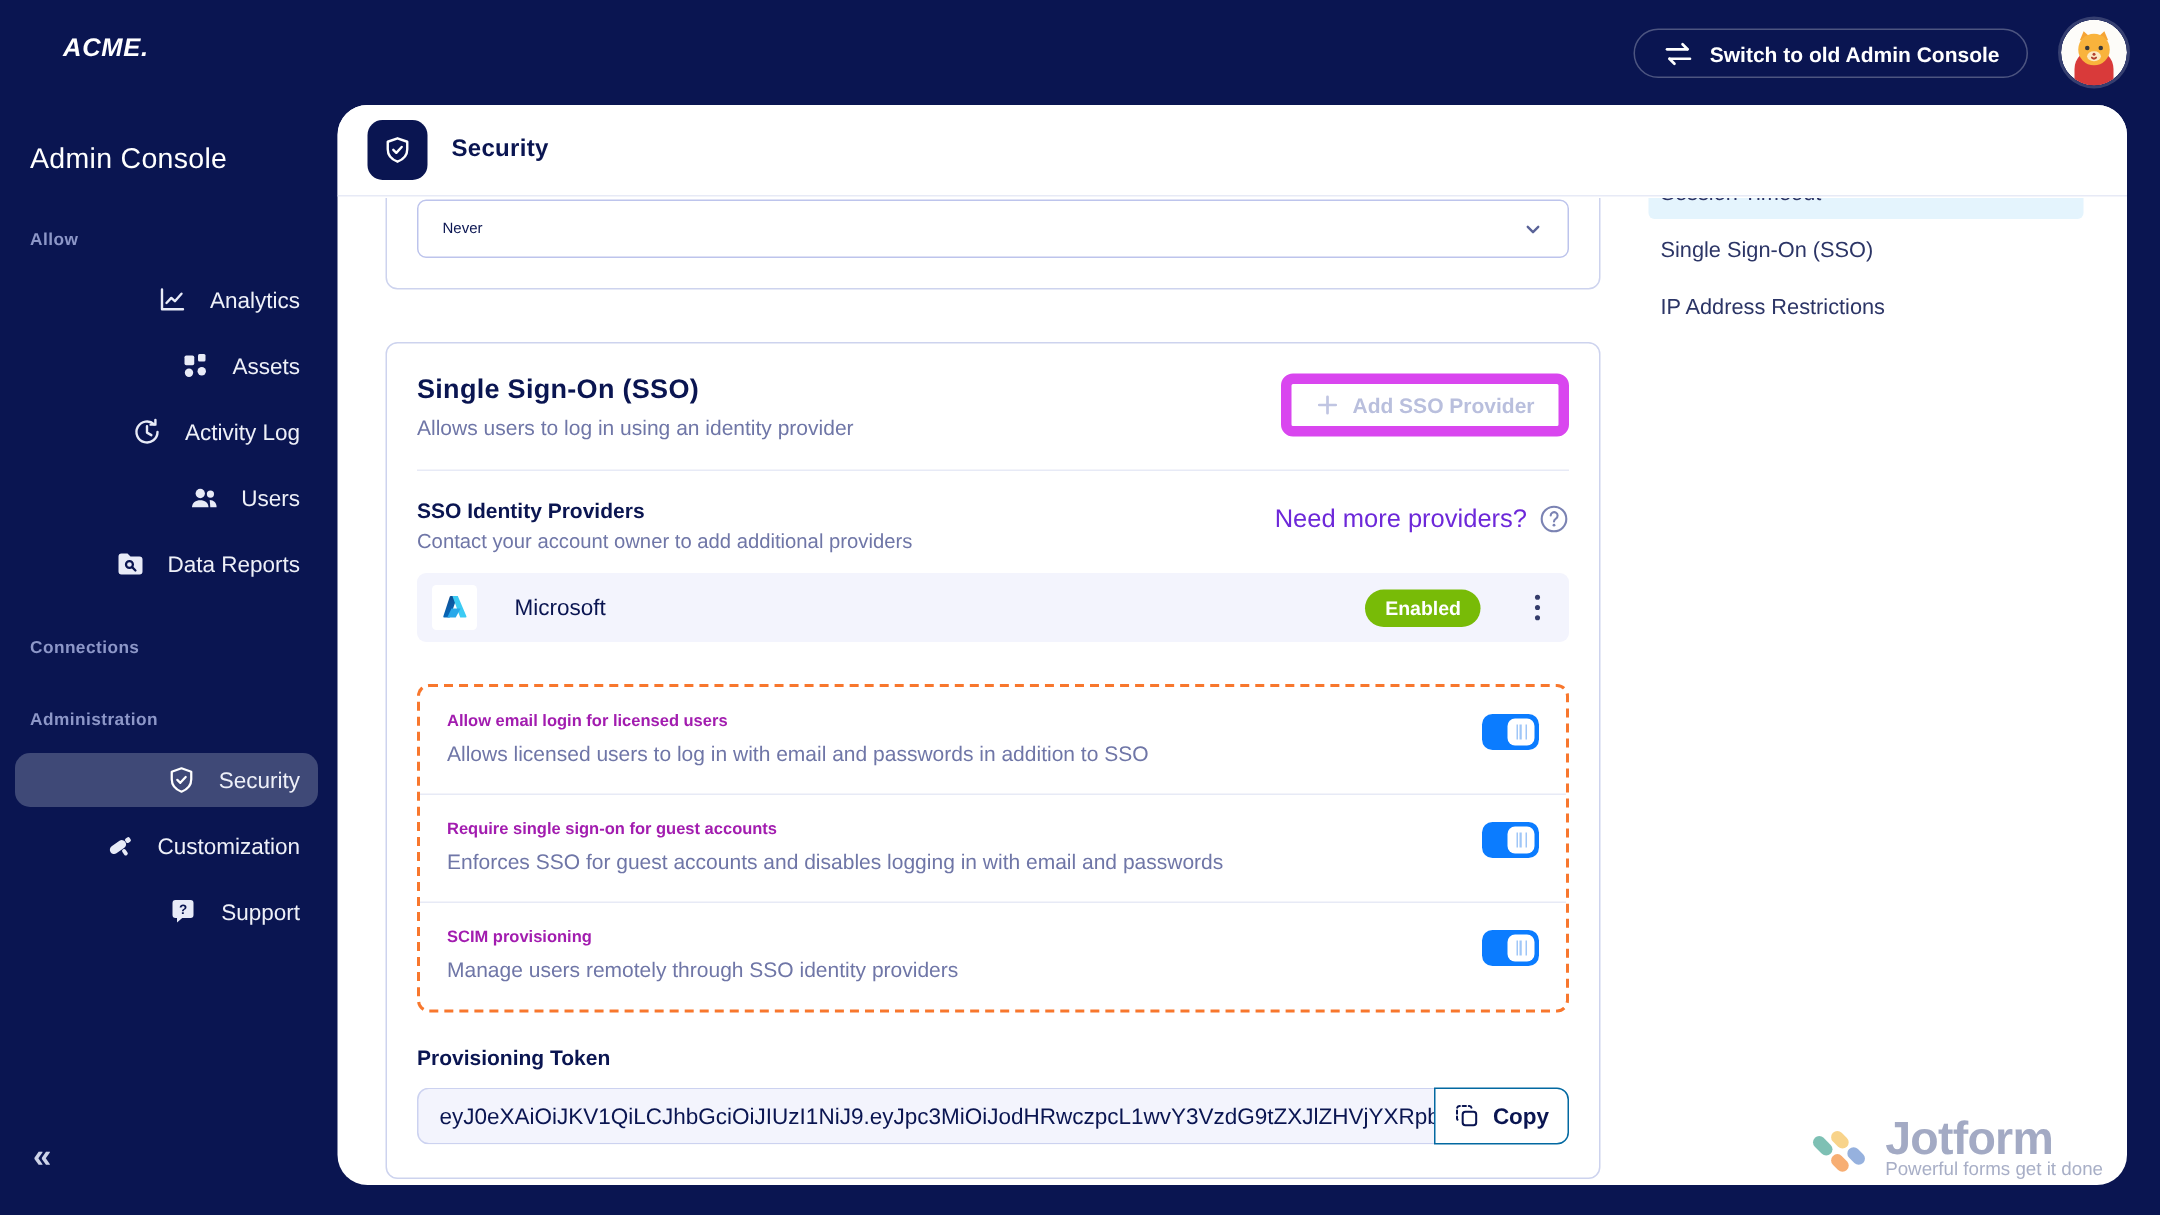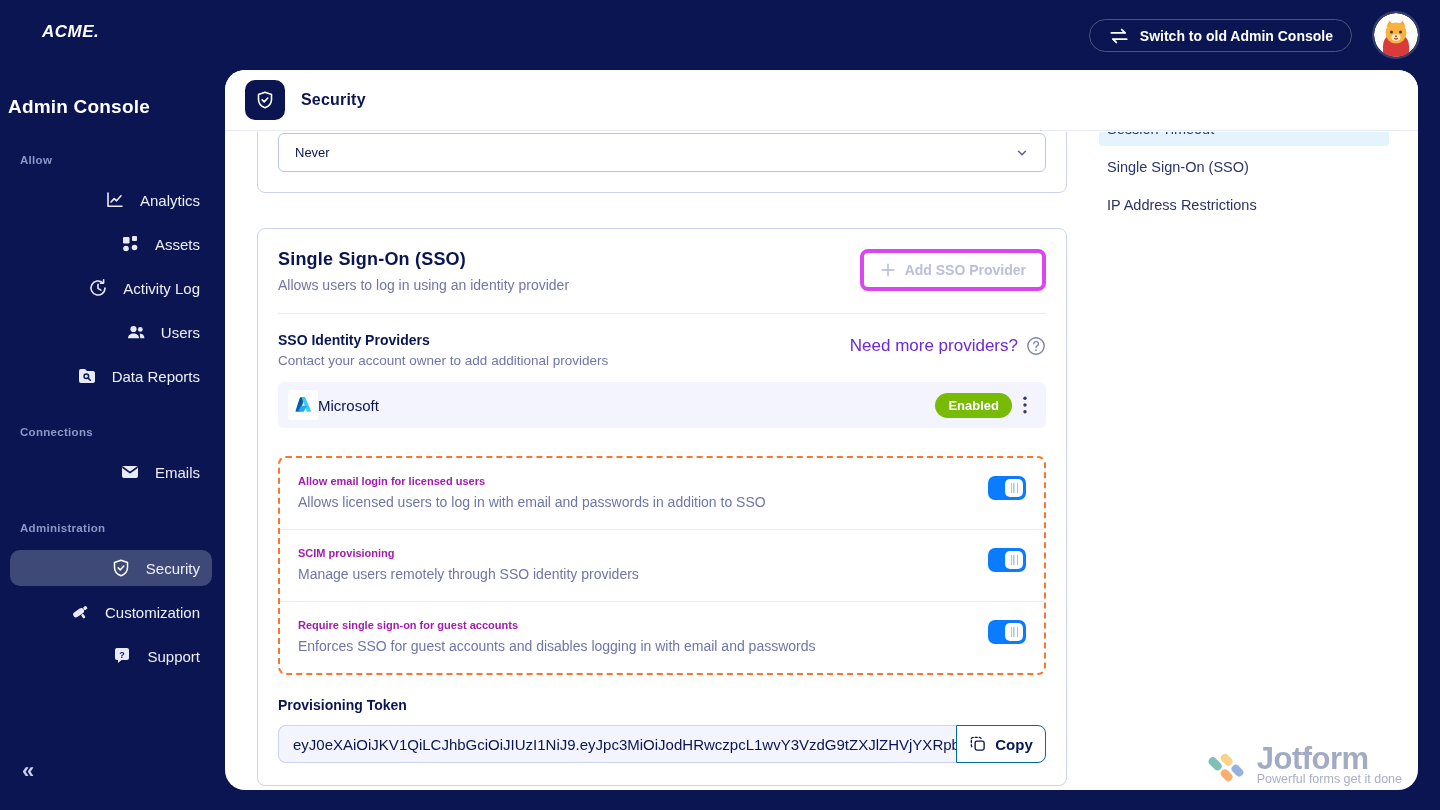--- a/index.html
+++ b/index.html
@@ -10,21 +10,21 @@
     position:relative;
     overflow:hidden;
     color:#0a1551;
   }
   
   .sidebar { position:absolute; left:0; top:0; width:225px; height:810px; }
   .brand-logo {
     position:absolute; left:20px; top:22px;
     color:#fff; font-style:italic; font-weight:800; font-size:17px; letter-spacing:.5px;margin-left:22px;
   }
-  .admin-title { position:absolute; left:8px; top:96px; color:#fff; font-size:19px; font-weight:bold; letter-spacing:.2px; }
+  .admin-title { position:absolute; left:20px; top:96px; color:#fff; font-size:19px; font-weight:normal; letter-spacing:.2px; }
   .side-nav { position:absolute; top:150px; left:10px; width:202px; }
   .section-label {
     height:20px; line-height:20px; padding-left:10px; margin-bottom:12px;
     color:#8d97c8; font-size:11.5px; font-weight:bold; letter-spacing:.3px;
   }
   .section-gap { margin-top:28px; }
   .side-item {
     display:flex; align-items:center; gap:15px;
     height:36px; padding:0 12px; margin-bottom:8px;
     border-radius:10px; cursor:pointer;
@@ -64,39 +64,39 @@
   }
   .page-title { font-size:16px; font-weight:bold; color:#0a1551; letter-spacing:.2px; }
   .card-body { position:absolute; top:62px; left:0; right:0; bottom:0; overflow:hidden; }
   .content { position:absolute; left:32px; top:0; width:810px; }
   
   .panel { border:1px solid #cdd3ee; border-radius:8px; background:#fff; }
   .session-panel { margin-top:-20px; padding:20px; }
   .select-box {
     height:39px; border:1px solid #bdc4ec; border-radius:6px;
     display:flex; align-items:center; justify-content:space-between;
-    padding:0 16px; font-size:13px; color:#0a1551; cursor:pointer; background:#fff;
+    padding:0 16px; font-size:10px; color:#0a1551; cursor:pointer; background:#fff;
   }
   
   .sso-panel { margin-top:35px; padding:20px 20px 22px; }
   .sso-head { display:flex; justify-content:space-between; align-items:flex-start; padding-bottom:20px; border-bottom:1px solid #e7eaf6; }
   .sso-title { font-size:18px; font-weight:bold; color:#0a1551; margin-bottom:7px; letter-spacing:.2px; }
   .muted { color:#6f76a7; font-size:14px; }
   .add-btn {
     height:42px; padding:0 16px; display:flex; align-items:center; gap:9px;
-    border:4px solid #d946ef; border-radius:8px; background:#fff;
+    border:7px solid #d946ef; border-radius:8px; background:#fff;
     color:#b9bfdd; font-size:14px; font-weight:bold; cursor:default;
   }
   .providers-row { margin-top:18px; display:flex; justify-content:space-between; align-items:flex-start; }
   .providers-heading { font-size:14px; font-weight:bold; color:#0a1551; }
   .providers-sub { margin-top:5px; font-size:13.5px; color:#6f76a7; }
   .need-more { display:flex; align-items:center; gap:8px; color:#6d28d9; font-size:17px; margin-top:4px; }
   .ms-row {
     margin-top:14px; height:46px; background:#f3f4fd; border-radius:6px;
-    display:flex; align-items:center; gap:0; padding:0 8px 0 10px;
+    display:flex; align-items:center; gap:25px; padding:0 8px 0 10px;
   }
   .ms-logo { width:30px; height:30px; background:#fff; border-radius:3px; display:flex; align-items:center; justify-content:center; }
   .ms-name { font-size:15px; color:#0a1551; flex:1; }
   .enabled-badge {
     background:#78bb07; color:#fff; font-size:13px; font-weight:bold;
     padding:5px 13px; border-radius:100px;
   }
   .kebab { width:26px; height:26px; display:flex; align-items:center; justify-content:center; cursor:pointer; }
   
   .dashed-zone { margin-top:28px; border:2px dashed #f8772d; border-radius:8px; }
@@ -211,29 +211,20 @@
             <path d="M2 5a2 2 0 0 1 2-2h4l2 2h6a2 2 0 0 1 2 2v8a2 2 0 0 1-2 2H4a2 2 0 0 1-2-2z" fill="#e8ebf7"></path>
             <circle cx="9.3" cy="10.3" r="2.3" fill="none" stroke="#0a1551" stroke-width="1.5"></circle>
             <path d="M11.1 12.1l2.2 2.2" stroke="#0a1551" stroke-width="1.5" stroke-linecap="round"></path>
           </svg>
       </span>
       <span>Data Reports</span>
     </div>
 
     <div class="section-label section-gap">Connections</div>
 
-    <div class="side-item">
-      <span class="icon">
-        <svg width="20" height="20" viewBox="0 0 20 20">
-            <rect x="2" y="4" width="16" height="12" rx="2" fill="#e8ebf7"></rect>
-            <path d="M3 5.5l7 5.2 7-5.2" stroke="#0a1551" stroke-width="1.6" fill="none" stroke-linecap="round" stroke-linejoin="round"></path>
-          </svg>
-      </span>
-      <span>Emails</span>
-    </div>
 
     <div class="section-label section-gap">Administration</div>
 
     <div class="side-item active">
       <span class="icon">
         <svg width="20" height="20" viewBox="0 0 20 20" fill="none" stroke="#ffffff" stroke-width="1.5" stroke-linecap="round" stroke-linejoin="round">
             <path d="M10 2.2 16.5 4.5v5c0 4.2-2.8 6.9-6.5 8.3C6.3 16.4 3.5 13.7 3.5 9.5v-5z"></path>
             <path d="M7.2 9.9l2 2 3.6-3.9"></path>
           </svg>
       </span>
@@ -396,34 +387,34 @@
             </div>
             <div class="toggle">
                 <div class="knob">
                   <div class="grip"></div>
                 </div>
               </div>
           </div>
 
           <div class="toggle-row">
             <div>
-              <div class="toggle-title">SCIM provisioning</div>
-              <div class="toggle-desc">Manage users remotely through SSO identity providers</div>
+              <div class="toggle-title">Require single sign-on for guest accounts</div>
+              <div class="toggle-desc">Enforces SSO for guest accounts and disables logging in with email and passwords</div>
             </div>
             <div class="toggle">
                 <div class="knob">
                   <div class="grip"></div>
                 </div>
               </div>
           </div>
 
           <div class="toggle-row">
             <div>
-              <div class="toggle-title">Require single sign-on for guest accounts</div>
-              <div class="toggle-desc">Enforces SSO for guest accounts and disables logging in with email and passwords</div>
+              <div class="toggle-title">SCIM provisioning</div>
+              <div class="toggle-desc">Manage users remotely through SSO identity providers</div>
             </div>
             <div class="toggle">
                 <div class="knob">
                   <div class="grip"></div>
                 </div>
               </div>
           </div>
 
         </div>
 

